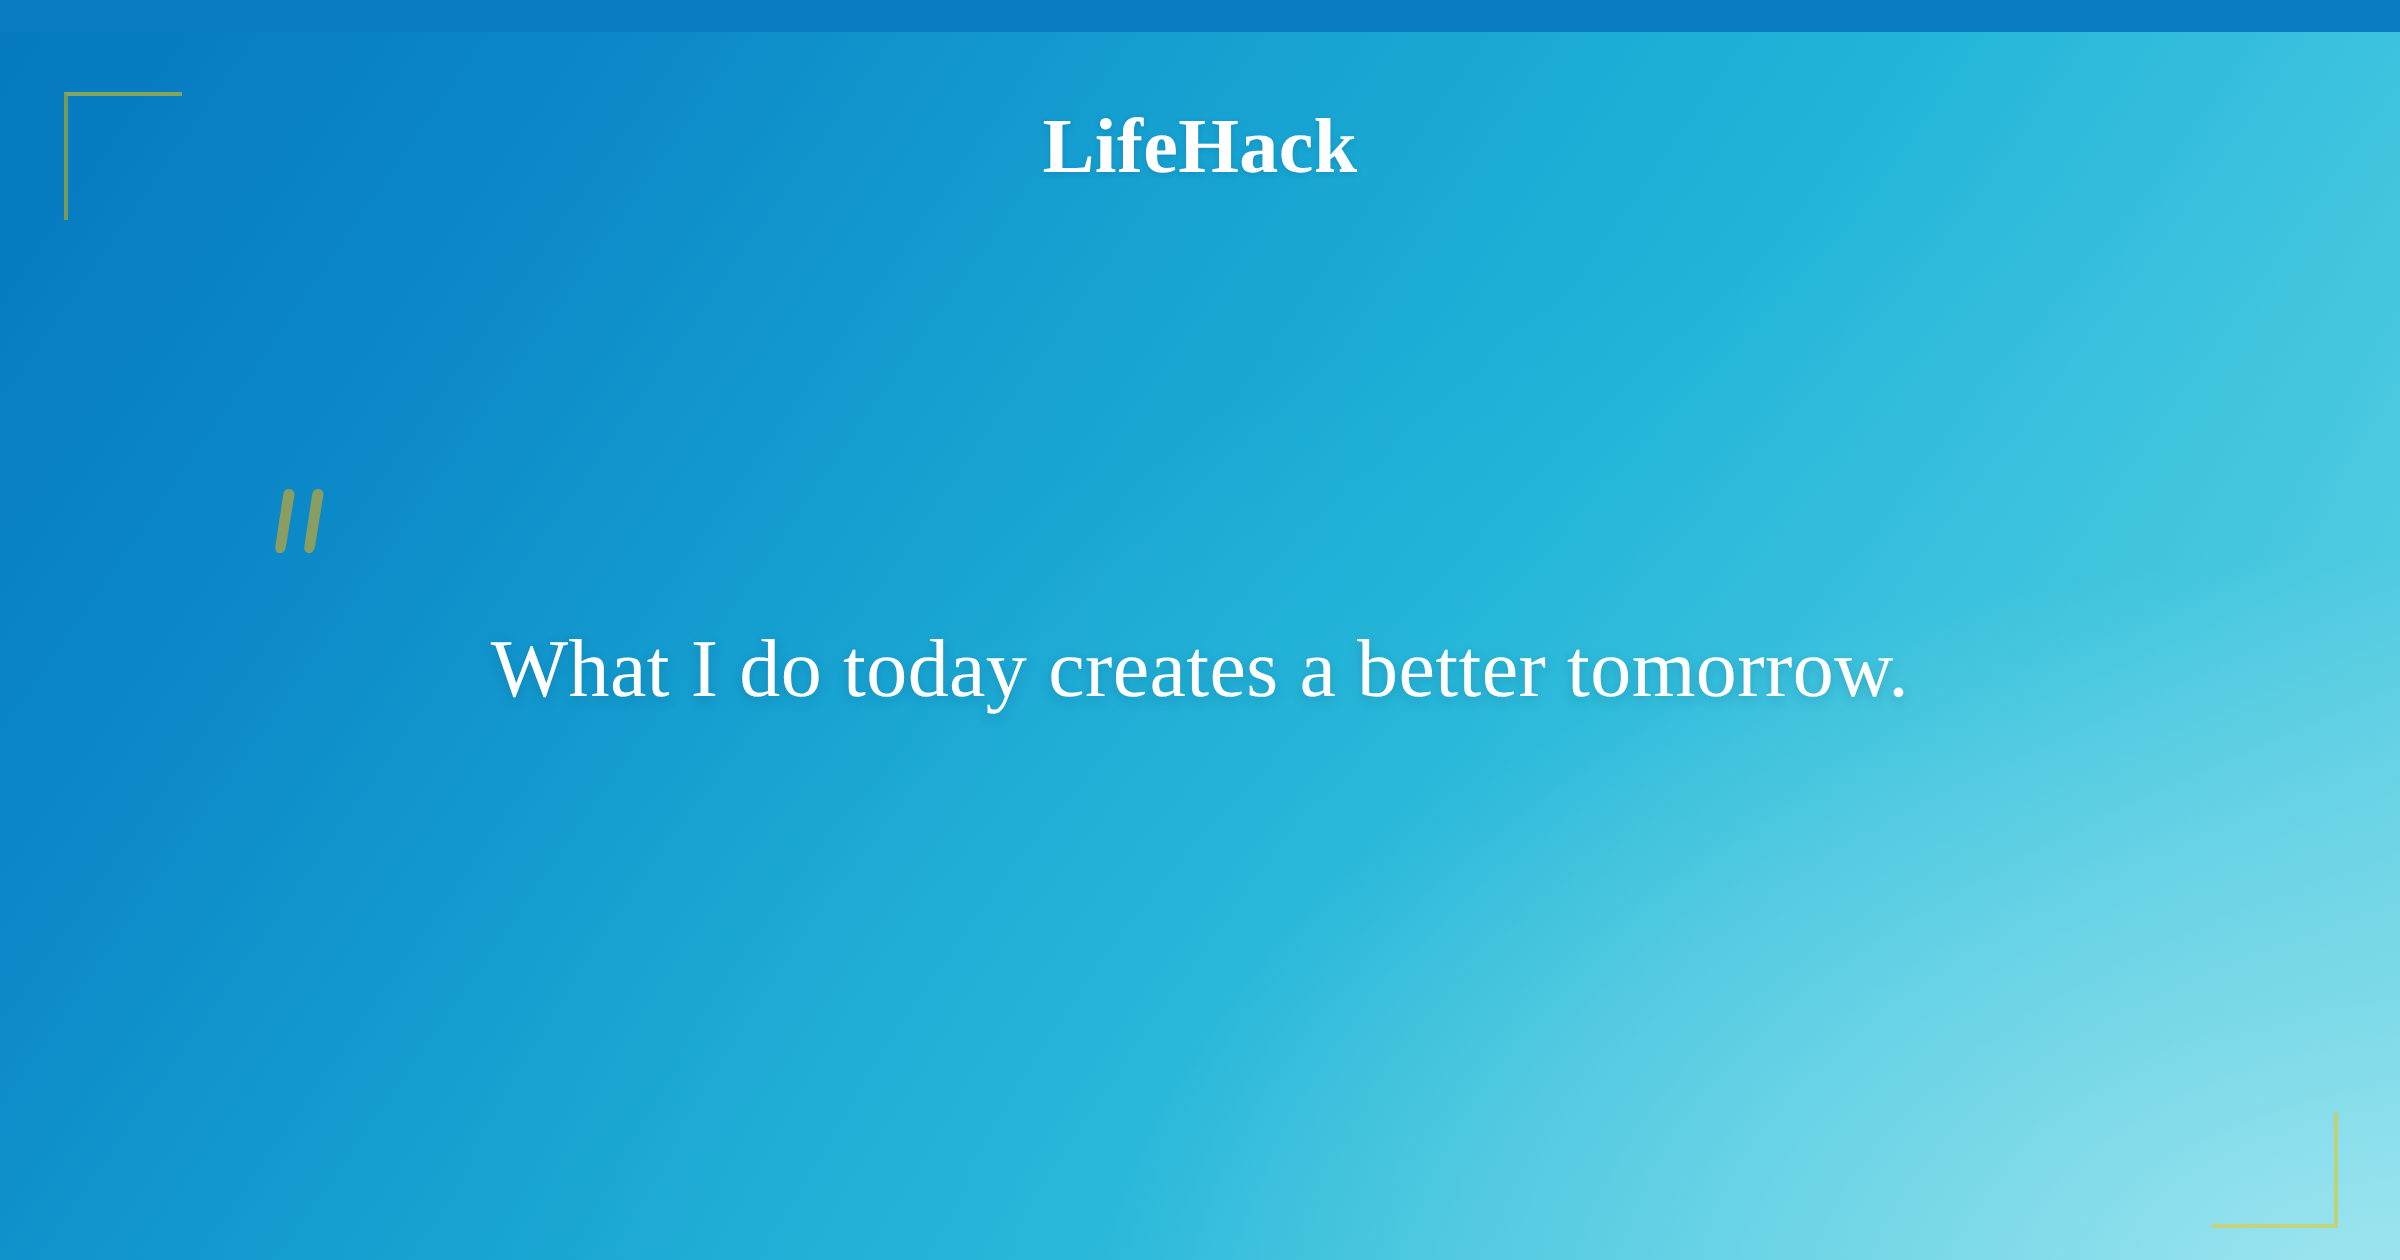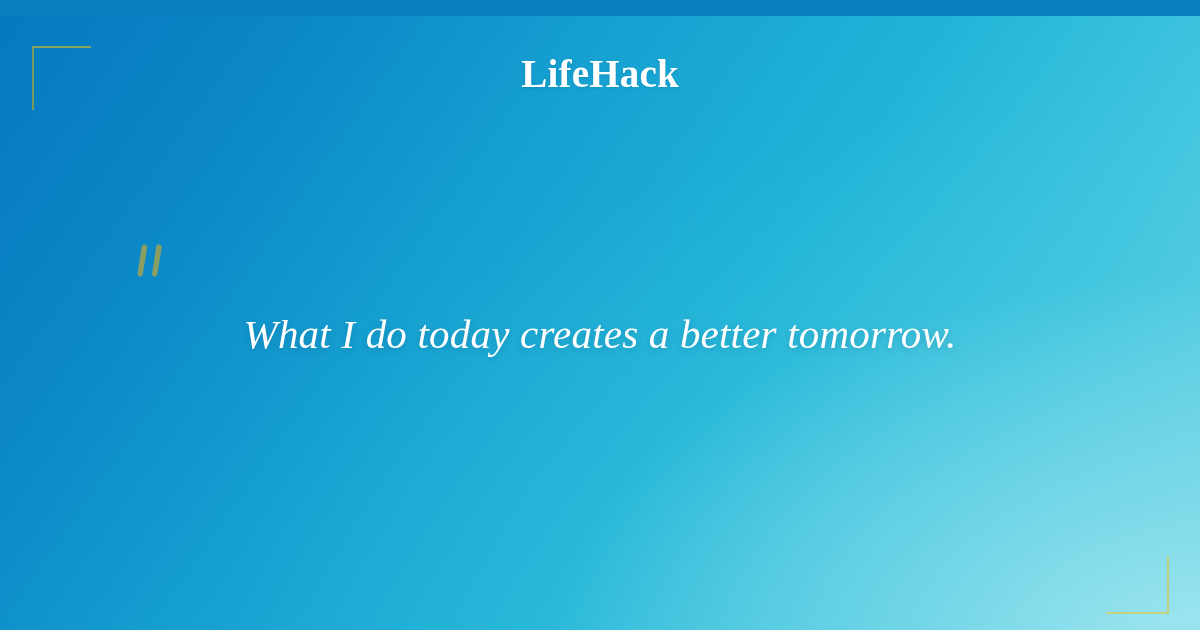--- a/index.html
+++ b/index.html
@@ -85,21 +85,20 @@
     top: 292px;
     width: 100%;
     text-align: center;
     padding: 0 120px;
     box-sizing: border-box;
   }
   .quote-text {
     display: inline-block;
     color: #ffffff;
     font-family: "Liberation Serif", serif;
-    font-style: italic;
     font-weight: 400;
     font-size: 41px;
     line-height: 1.28;
     letter-spacing: 0.2px;
     text-shadow: 0 2px 6px rgba(0, 70, 105, 0.22);
   }
 </style>
 </head>
 <body>
 

